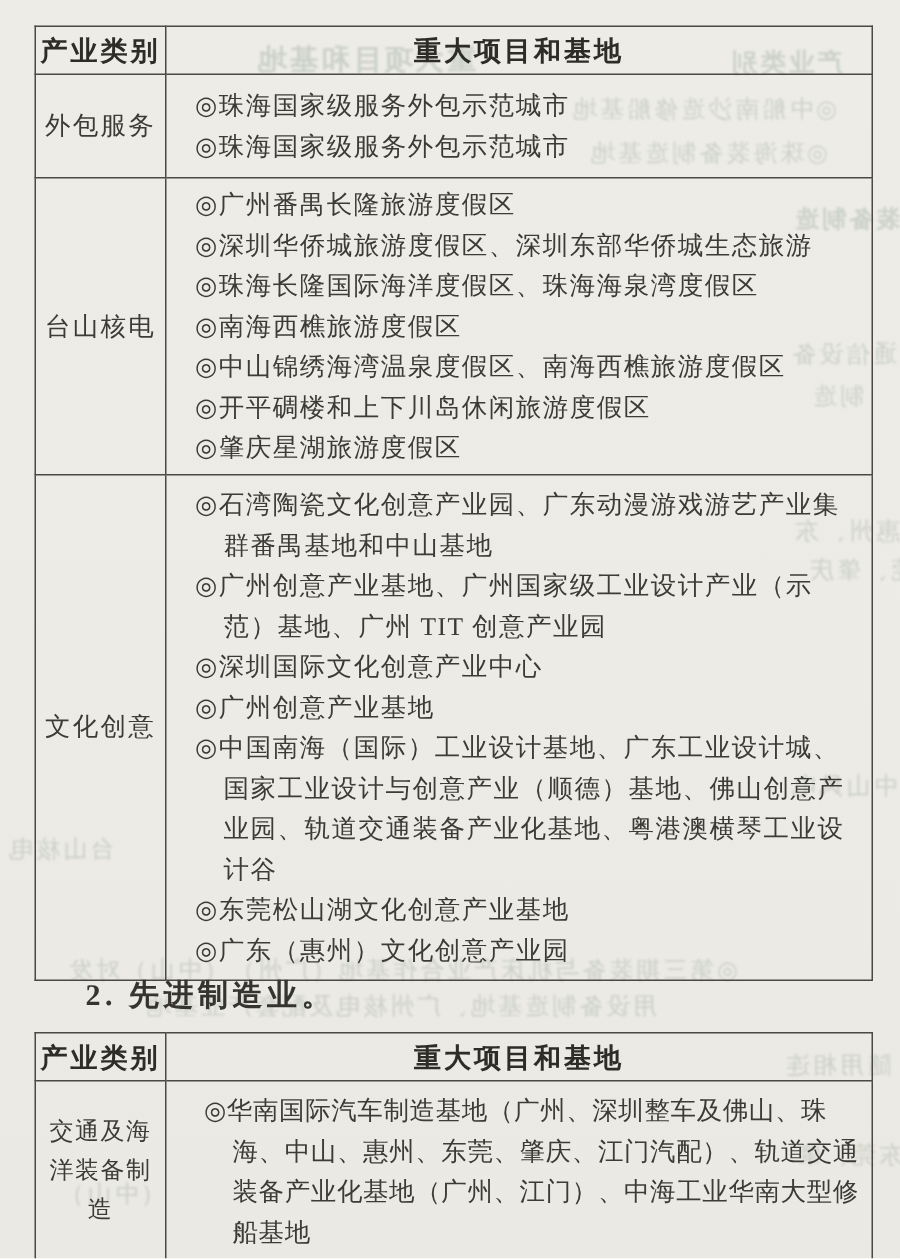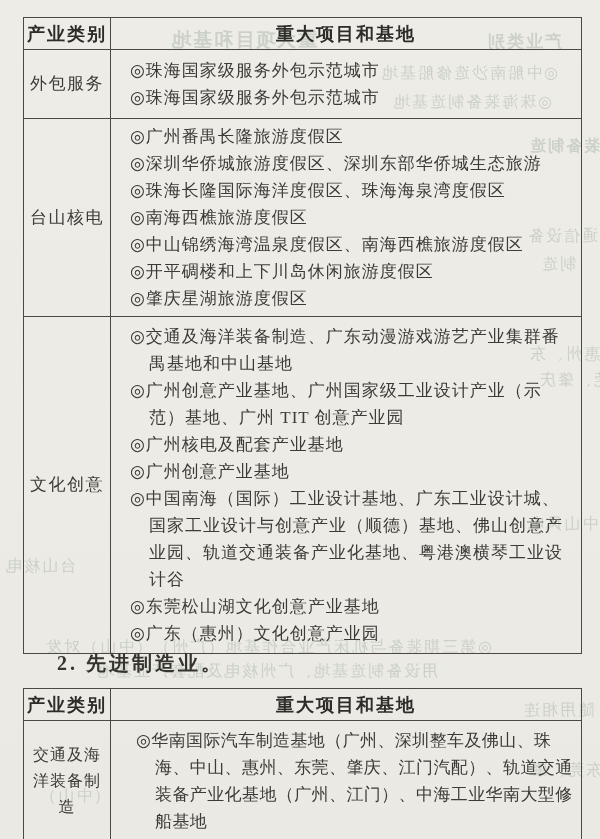--- a/index.html
+++ b/index.html
@@ -128,23 +128,23 @@
         <p class="item">◎珠海长隆国际海洋度假区、珠海海泉湾度假区</p>
         <p class="item">◎南海西樵旅游度假区</p>
         <p class="item">◎中山锦绣海湾温泉度假区、南海西樵旅游度假区</p>
         <p class="item">◎开平碉楼和上下川岛休闲旅游度假区</p>
         <p class="item">◎肇庆星湖旅游度假区</p>
       </td>
     </tr>
     <tr>
       <td class="cat">文化创意</td>
       <td class="items pad6">
-        <p class="item">◎交通及海洋装备制造、广东动漫游戏游艺产业集群番禺基地和中山基地</p>
+        <p class="item">◎石湾陶瓷文化创意产业园、广东动漫游戏游艺产业集群番禺基地和中山基地</p>
         <p class="item">◎广州创意产业基地、广州国家级工业设计产业（示范）基地、广州 TIT 创意产业园</p>
-        <p class="item">◎广州核电及配套产业基地</p>
+        <p class="item">◎深圳国际文化创意产业中心</p>
         <p class="item">◎广州创意产业基地</p>
         <p class="item">◎中国南海（国际）工业设计基地、广东工业设计城、国家工业设计与创意产业（顺德）基地、佛山创意产业园、轨道交通装备产业化基地、粤港澳横琴工业设计谷</p>
         <p class="item">◎东莞松山湖文化创意产业基地</p>
         <p class="item">◎广东（惠州）文化创意产业园</p>
       </td>
     </tr>
   </tbody>
     </table>
 
   <div class="heading">2. 先进制造业。</div>

